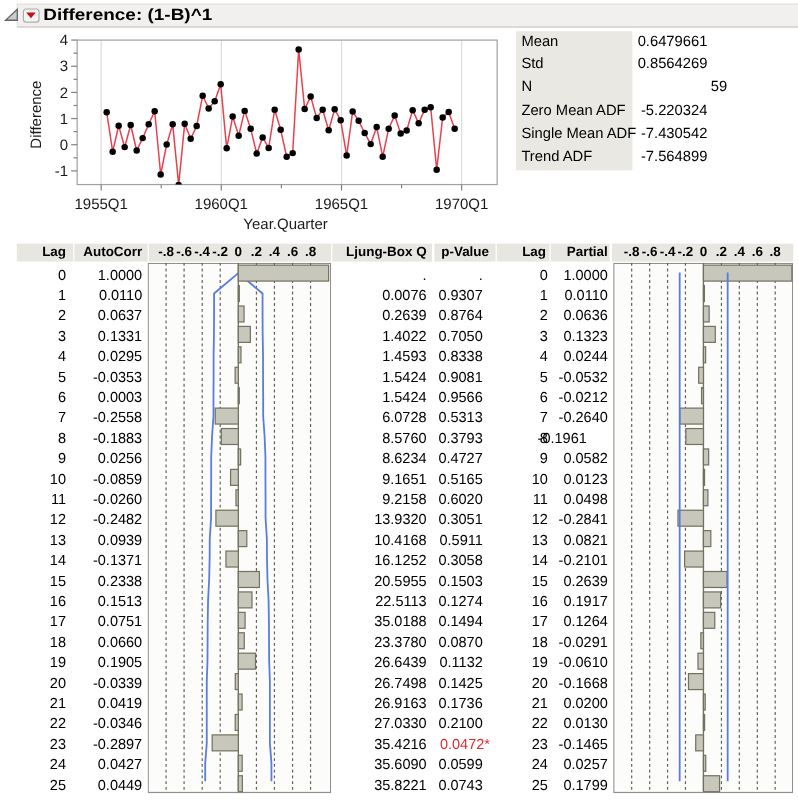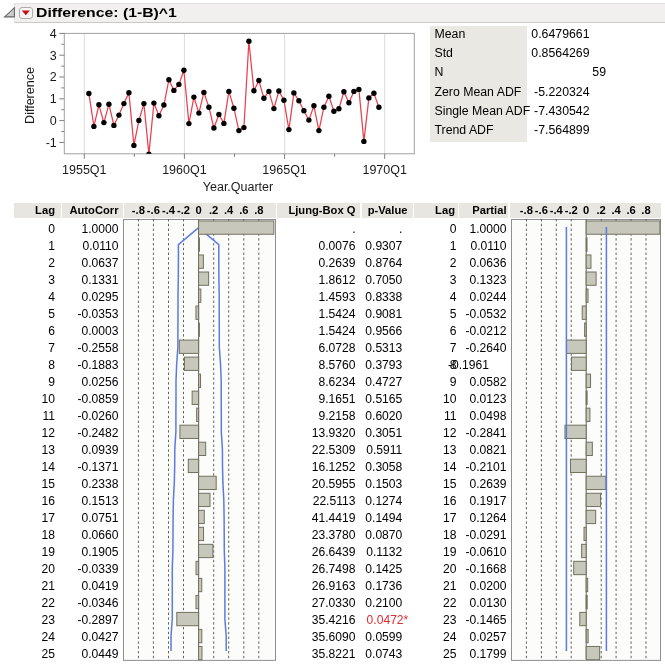--- a/index.html
+++ b/index.html
@@ -175,21 +175,21 @@
 <div class="t" style="right:208.5px;top:237.9px">1</div>
 <div class="t" style="right:158.5px;top:237.9px">0.0110</div>
 <div class="t" style="right:610px;top:254.9px">2</div>
 <div class="t" style="right:546.5px;top:254.9px">0.0637</div>
 <div class="t" style="right:309.5px;top:254.9px">0.2639</div>
 <div class="t" style="right:262.7px;top:254.9px">0.8764</div>
 <div class="t" style="right:208.5px;top:254.9px">2</div>
 <div class="t" style="right:158.5px;top:254.9px">0.0636</div>
 <div class="t" style="right:610px;top:272.0px">3</div>
 <div class="t" style="right:546.5px;top:272.0px">0.1331</div>
-<div class="t" style="right:309.5px;top:272.0px">1.8612</div>
+<div class="t" style="right:309.5px;top:272.0px">1.4022</div>
 <div class="t" style="right:262.7px;top:272.0px">0.7050</div>
 <div class="t" style="right:208.5px;top:272.0px">3</div>
 <div class="t" style="right:158.5px;top:272.0px">0.1323</div>
 <div class="t" style="right:610px;top:289.0px">4</div>
 <div class="t" style="right:546.5px;top:289.0px">0.0295</div>
 <div class="t" style="right:309.5px;top:289.0px">1.4593</div>
 <div class="t" style="right:262.7px;top:289.0px">0.8338</div>
 <div class="t" style="right:208.5px;top:289.0px">4</div>
 <div class="t" style="right:158.5px;top:289.0px">0.0244</div>
 <div class="t" style="right:610px;top:306.0px">5</div>
@@ -235,21 +235,21 @@
 <div class="t" style="right:208.5px;top:408.1px">11</div>
 <div class="t" style="right:158.5px;top:408.1px">0.0498</div>
 <div class="t" style="right:610px;top:425.1px">12</div>
 <div class="t" style="right:546.5px;top:425.1px">-0.2482</div>
 <div class="t" style="right:309.5px;top:425.1px">13.9320</div>
 <div class="t" style="right:262.7px;top:425.1px">0.3051</div>
 <div class="t" style="right:208.5px;top:425.1px">12</div>
 <div class="t" style="right:158.5px;top:425.1px">-0.2841</div>
 <div class="t" style="right:610px;top:442.2px">13</div>
 <div class="t" style="right:546.5px;top:442.2px">0.0939</div>
-<div class="t" style="right:309.5px;top:442.2px">22.5309</div>
+<div class="t" style="right:309.5px;top:442.2px">10.4168</div>
 <div class="t" style="right:262.7px;top:442.2px">0.5911</div>
 <div class="t" style="right:208.5px;top:442.2px">13</div>
 <div class="t" style="right:158.5px;top:442.2px">0.0821</div>
 <div class="t" style="right:610px;top:459.2px">14</div>
 <div class="t" style="right:546.5px;top:459.2px">-0.1371</div>
 <div class="t" style="right:309.5px;top:459.2px">16.1252</div>
 <div class="t" style="right:262.7px;top:459.2px">0.3058</div>
 <div class="t" style="right:208.5px;top:459.2px">14</div>
 <div class="t" style="right:158.5px;top:459.2px">-0.2101</div>
 <div class="t" style="right:610px;top:476.2px">15</div>
@@ -259,21 +259,21 @@
 <div class="t" style="right:208.5px;top:476.2px">15</div>
 <div class="t" style="right:158.5px;top:476.2px">0.2639</div>
 <div class="t" style="right:610px;top:493.2px">16</div>
 <div class="t" style="right:546.5px;top:493.2px">0.1513</div>
 <div class="t" style="right:309.5px;top:493.2px">22.5113</div>
 <div class="t" style="right:262.7px;top:493.2px">0.1274</div>
 <div class="t" style="right:208.5px;top:493.2px">16</div>
 <div class="t" style="right:158.5px;top:493.2px">0.1917</div>
 <div class="t" style="right:610px;top:510.2px">17</div>
 <div class="t" style="right:546.5px;top:510.2px">0.0751</div>
-<div class="t" style="right:309.5px;top:510.2px">41.4419</div>
+<div class="t" style="right:309.5px;top:510.2px">35.0188</div>
 <div class="t" style="right:262.7px;top:510.2px">0.1494</div>
 <div class="t" style="right:208.5px;top:510.2px">17</div>
 <div class="t" style="right:158.5px;top:510.2px">0.1264</div>
 <div class="t" style="right:610px;top:527.3px">18</div>
 <div class="t" style="right:546.5px;top:527.3px">0.0660</div>
 <div class="t" style="right:309.5px;top:527.3px">23.3780</div>
 <div class="t" style="right:262.7px;top:527.3px">0.0870</div>
 <div class="t" style="right:208.5px;top:527.3px">18</div>
 <div class="t" style="right:158.5px;top:527.3px">-0.0291</div>
 <div class="t" style="right:610px;top:544.3px">19</div>

